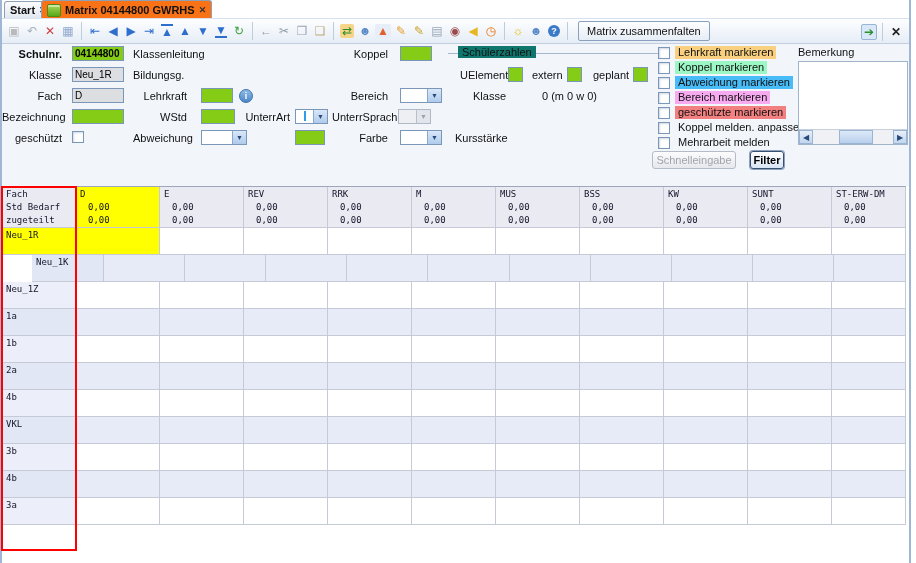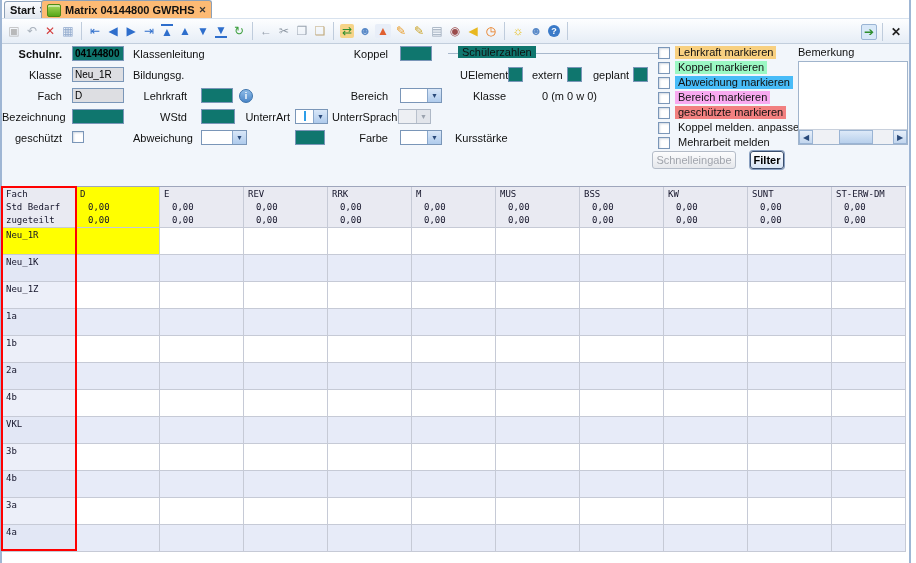--- a/index.html
+++ b/index.html
@@ -4,21 +4,21 @@
 <style>
   html,body{margin:0;padding:0;background:#fff;}
   .window{position:relative;width:916px;height:563px;background:#ffffff;
     font-family:"Liberation Sans",sans-serif;font-size:11px;color:#111;overflow:hidden;}
   .vframe{position:absolute;top:0;bottom:0;width:2px;background:#9FB6D4;}
   
   .tabbar{position:absolute;top:0;left:2px;right:7px;height:18px;background:#fff;}
   .tab{position:absolute;top:1px;height:16px;display:flex;align-items:center;gap:4px;
     padding:0 5px;border:1px solid #8CA0B8;border-bottom:none;border-radius:3px 3px 0 0;
     background:linear-gradient(#FAFBFD,#E2E8F0);font-weight:bold;font-size:11px;cursor:default;}
-  .tab.active{top:0;height:18px;background:#fdba74;}
+  .tab.active{top:0;height:18px;background:#f97316;}
   .tabx{font-size:9px;font-weight:bold;color:#333;}
   .matrix-icon{width:12px;height:11px;border-radius:2px;border:1px solid #4E8A14;
     background:linear-gradient(#A8D85C,#58A818);box-shadow:inset 0 2px 0 rgba(255,255,255,.45);}
   
   .toolbar{position:absolute;top:18px;left:2px;width:907px;height:26px;
     background:linear-gradient(#FDFEFF,#E6EDF6);border-bottom:1px solid #C2CEDC;border-top:1px solid #D8E2EE;
     display:flex;align-items:center;padding-left:3px;box-sizing:border-box;}
   .tbtn{width:18px;height:19px;display:inline-flex;align-items:center;justify-content:center;
     border-radius:2px;cursor:default;}
   .tbtn.dis{opacity:.8;}
@@ -29,21 +29,21 @@
   .tg.bar-top{border-top:2px solid #2E6ECC;}
   .tg.bar-bottom{border-bottom:2px solid #2E6ECC;}
   .tsep{width:1px;height:18px;background:#BFCCDC;margin:0 4px;display:inline-block;}
   .collapse-btn{margin-left:6px;height:18px;padding:0 8px;border:1px solid #8AA0BC;border-radius:2px;
     background:linear-gradient(#FDFEFF,#E6EDF6);font-size:11px;display:inline-flex;align-items:center;cursor:default;}
   .tb-right{position:absolute;right:4px;top:3px;display:flex;align-items:center;}
   
   .formpanel{position:absolute;top:44px;left:2px;width:907px;height:142px;background:#F2F6FB;}
   .fl{position:absolute;white-space:nowrap;font-size:11px;color:#101010;}
   .fl.r{text-align:right;}
-  .fin{position:absolute;height:15px;border:1px solid #7A96B8;background:#0f766e;font:10px "Liberation Sans",sans-serif;
+  .fin{position:absolute;height:15px;border:1px solid #7A96B8;background:#84cc16;font:10px "Liberation Sans",sans-serif;
     padding:0 2px;box-sizing:border-box;color:#000;}
   .fin.gray{background:#DDDEE2;}
   .fin.bold{font-weight:bold;}
   .cb{width:12px;height:12px;background:#fff;border:1px solid #7A96B8;display:inline-block;
     box-shadow:inset 1px 1px 2px rgba(120,140,170,.35);box-sizing:border-box;}
   .combo{position:absolute;height:15px;border:1px solid #7A96B8;background:#fff;box-sizing:border-box;display:flex;}
   .combo .txt{flex:1;}
   .combo .btn{width:13px;background:linear-gradient(#D9E7F8,#AFCBEC);border-left:1px solid #8AA8CC;
     display:flex;align-items:center;justify-content:center;font-size:7px;color:#2A4A7A;}
   .combo.disabled{background:#EDEFF3;border-color:#AEB8C6;}
@@ -190,20 +190,21 @@
           <span class="tg" style="color: rgb(232, 192, 32);">☼</span>
         </span>
         <span class="tbtn">
           <span class="tg" style="color: rgb(90, 138, 200);">☻</span>
         </span>
         <span class="tbtn">
           <span class="tg rnd" style="color: rgb(255, 255, 255); background: rgb(58, 122, 200);">?</span>
         </span>
       </span>
     <span class="tsep"></span>
+    <span class="collapse-btn">Matrix zusammenfalten</span>
     <span class="tb-right">
       <span class="tbtn">
         <span class="tg chip" style="color:#2E8E2E;background:#D8E8F8;border:1px solid #9AB4D4;">➔</span>
       </span>
       <span class="tsep"></span>
       <span class="tbtn">
         <span class="tg" style="color:#222;font-weight:bold;">✕</span>
       </span>
     </span>
   </div>
@@ -381,21 +382,21 @@
         <div class="mcell" style="width: 84px; background: rgb(255, 255, 255);"></div>
         <div class="mcell" style="width: 84px; background: rgb(255, 255, 255);"></div>
         <div class="mcell" style="width: 84px; background: rgb(255, 255, 255);"></div>
         <div class="mcell" style="width: 84px; background: rgb(255, 255, 255);"></div>
         <div class="mcell" style="width: 84px; background: rgb(255, 255, 255);"></div>
         <div class="mcell" style="width: 84px; background: rgb(255, 255, 255);"></div>
         <div class="mcell" style="width: 84px; background: rgb(255, 255, 255);"></div>
         <div class="mcell" style="width: 74px; background: rgb(255, 255, 255);"></div>
       </div>
       <div class="mrow">
-        <div class="mcell" style="width: 74px; background: rgb(226, 231, 245);">Neu_1K</div>
+        <div class="mcell" style="width: 74px; background: rgb(226, 231, 245); margin-left: 30px;">Neu_1K</div>
         <div class="mcell" style="width: 84px; background: rgb(231, 235, 248);"></div>
         <div class="mcell" style="width: 84px; background: rgb(231, 235, 248);"></div>
         <div class="mcell" style="width: 84px; background: rgb(231, 235, 248);"></div>
         <div class="mcell" style="width: 84px; background: rgb(231, 235, 248);"></div>
         <div class="mcell" style="width: 84px; background: rgb(231, 235, 248);"></div>
         <div class="mcell" style="width: 84px; background: rgb(231, 235, 248);"></div>
         <div class="mcell" style="width: 84px; background: rgb(231, 235, 248);"></div>
         <div class="mcell" style="width: 84px; background: rgb(231, 235, 248);"></div>
         <div class="mcell" style="width: 84px; background: rgb(231, 235, 248);"></div>
         <div class="mcell" style="width: 74px; background: rgb(231, 235, 248);"></div>
@@ -509,31 +510,18 @@
         <div class="mcell" style="width: 84px; background: rgb(255, 255, 255);"></div>
         <div class="mcell" style="width: 84px; background: rgb(255, 255, 255);"></div>
         <div class="mcell" style="width: 84px; background: rgb(255, 255, 255);"></div>
         <div class="mcell" style="width: 84px; background: rgb(255, 255, 255);"></div>
         <div class="mcell" style="width: 84px; background: rgb(255, 255, 255);"></div>
         <div class="mcell" style="width: 84px; background: rgb(255, 255, 255);"></div>
         <div class="mcell" style="width: 84px; background: rgb(255, 255, 255);"></div>
         <div class="mcell" style="width: 84px; background: rgb(255, 255, 255);"></div>
         <div class="mcell" style="width: 84px; background: rgb(255, 255, 255);"></div>
         <div class="mcell" style="width: 74px; background: rgb(255, 255, 255);"></div>
-      </div>
-      <div class="mrow">
-        <div class="mcell" style="width: 74px; background: rgb(226, 231, 245);">4a</div>
-        <div class="mcell" style="width: 84px; background: rgb(231, 235, 248);"></div>
-        <div class="mcell" style="width: 84px; background: rgb(231, 235, 248);"></div>
-        <div class="mcell" style="width: 84px; background: rgb(231, 235, 248);"></div>
-        <div class="mcell" style="width: 84px; background: rgb(231, 235, 248);"></div>
-        <div class="mcell" style="width: 84px; background: rgb(231, 235, 248);"></div>
-        <div class="mcell" style="width: 84px; background: rgb(231, 235, 248);"></div>
-        <div class="mcell" style="width: 84px; background: rgb(231, 235, 248);"></div>
-        <div class="mcell" style="width: 84px; background: rgb(231, 235, 248);"></div>
-        <div class="mcell" style="width: 84px; background: rgb(231, 235, 248);"></div>
-        <div class="mcell" style="width: 74px; background: rgb(231, 235, 248);"></div>
       </div>
     </div>
   <div class="red-overlay"></div>
 
   <div class="vframe" style="left:909px;"></div>
 </div>
 
 </body></html>

